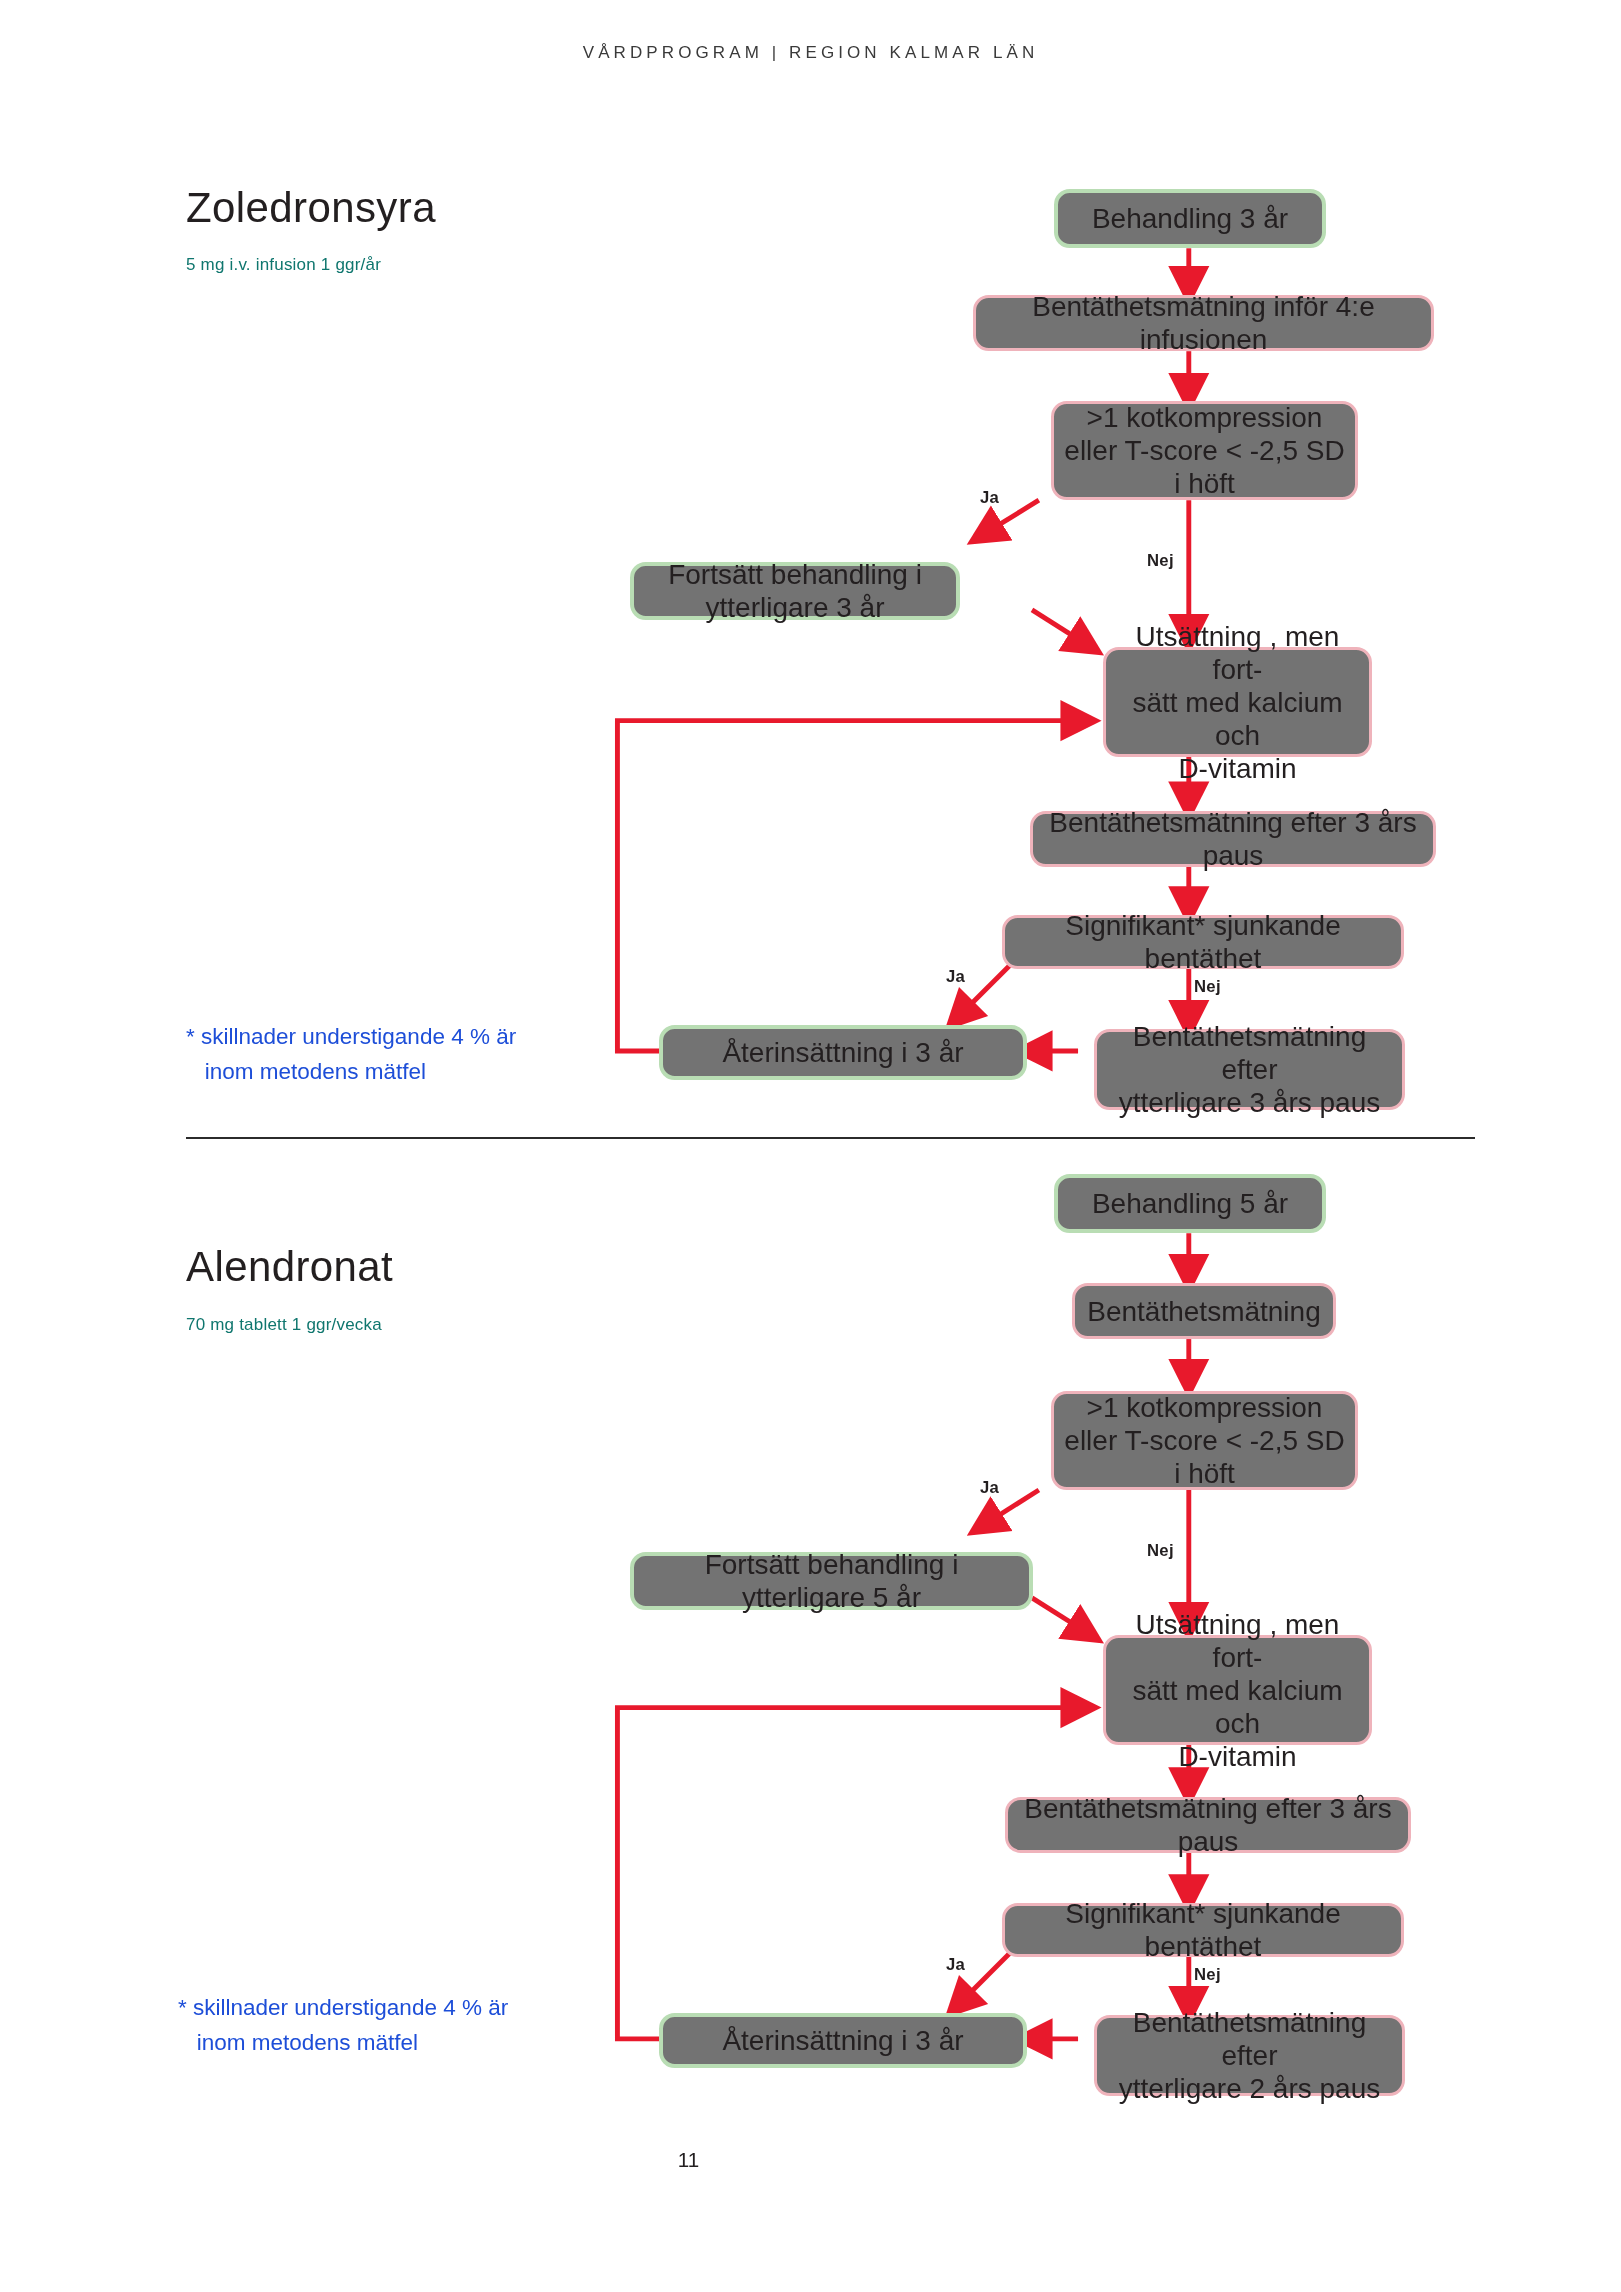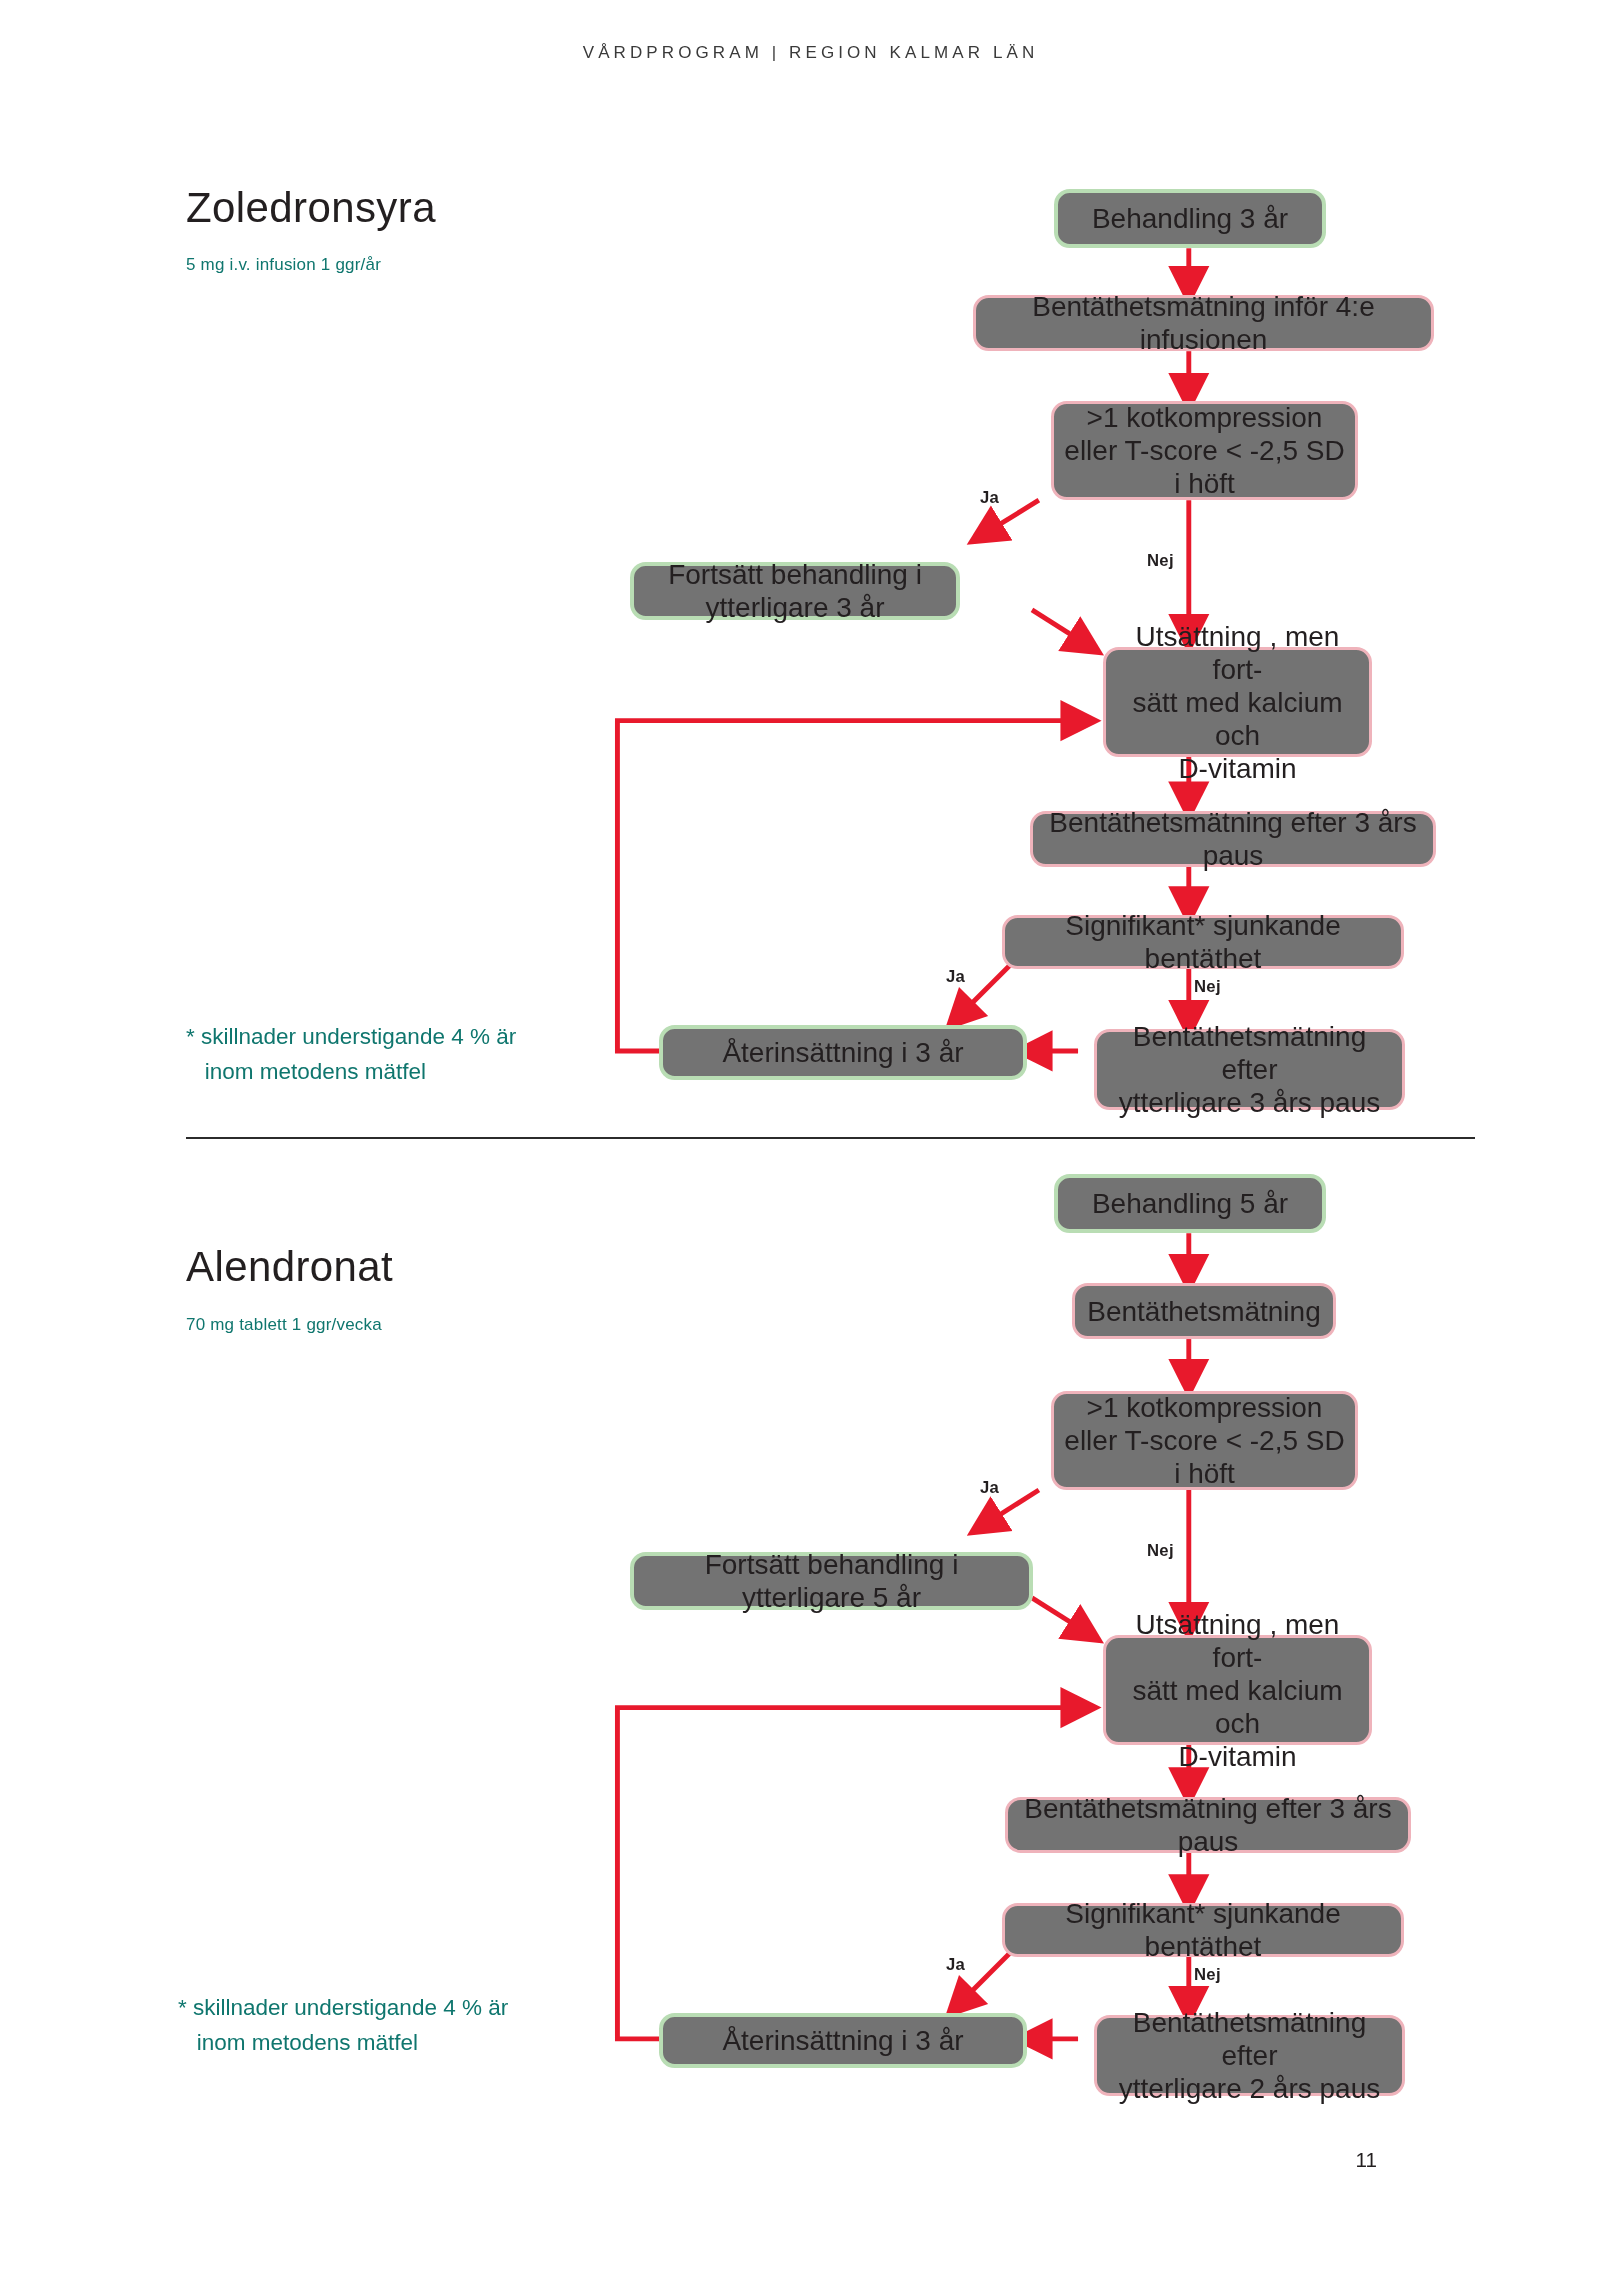--- a/index.html
+++ b/index.html
@@ -46,37 +46,37 @@
     font-size: 17px;
     font-weight: 400;
     letter-spacing: 0.2px;
     color: #0f766e;
     white-space: nowrap;
   }
   .footnote {
     position: absolute;
     font-size: 22.5px;
     line-height: 35px;
-    color: #0f766e;
+    color: #1d4ed8;
     white-space: pre;
   }
 
   
   .divider {
     position: absolute;
     height: 2px;
     background: #2b2b2b;
   }
 
   
   .page-number {
     position: absolute;
     left: 0;
     width: 1377px;
-    text-align: right;
+    text-align: center;
     font-size: 20.6px;
     color: #231f20;
   }
 
   
   .node {
     position: absolute;
     box-sizing: border-box;
     background: #737373;
     border-radius: 15.7px;

